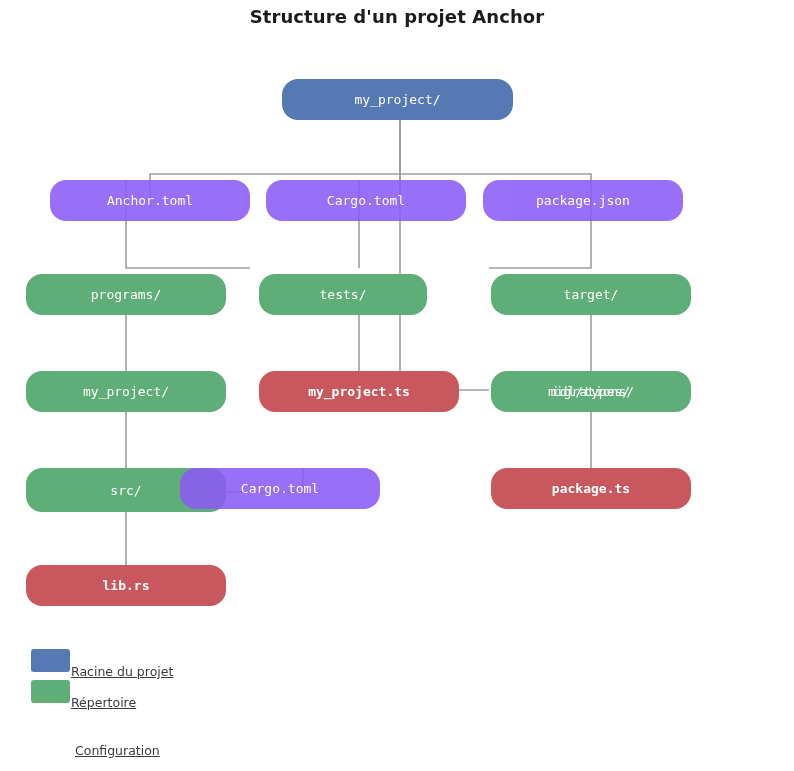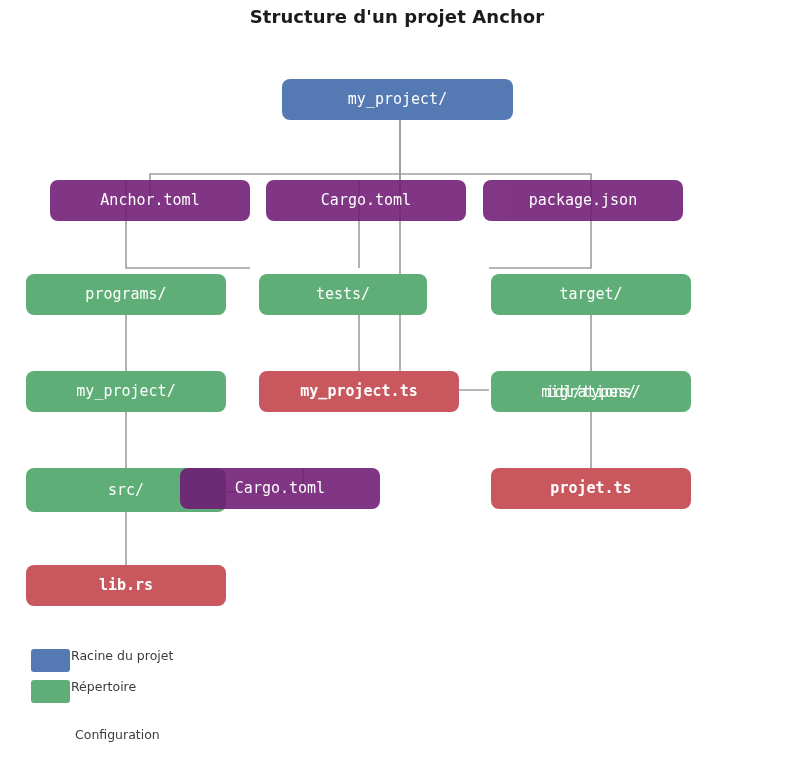--- a/index.html
+++ b/index.html
@@ -42,35 +42,35 @@
     left: 0; top: 0;
     width: 794px;
     height: 771px;
     pointer-events: none;
   }
 
   
   .node {
     position: absolute;
     box-sizing: border-box;
-    border-radius: 8px;
+    border-radius: 16px;
     display: flex;
     align-items: center;
     justify-content: center;
     font-family: "DejaVu Sans Mono", "Liberation Mono", monospace;
-    font-size: 15px;
+    font-size: 13px;
     color: #ffffff;
     text-align: right;
     line-height: 1;
     white-space: nowrap;
   }
   .node.root   { background: #5479b3; }
   .node.dir    { background: #5fae77; }
   .node.file   { background: #c9575e; font-weight: bold; }
-  .node.config { background: #701a75; opacity: 0.88; }
+  .node.config { background: #8b5cf6; opacity: 0.88; }
 
   
   .node .stack {
     position: relative;
     display: inline-block;
     height: 13px;
   }
   .node .stack > span {
     position: absolute;
     left: 50%;
@@ -95,25 +95,26 @@
     left: 0;
     top: 1px;
     width: 39px;
     height: 23px;
     border-radius: 3px;
   }
   .legend-swatch.blank { background: transparent; }
   .legend-label {
     position: absolute;
     left: 40px;
-    top: 0;
+    top: 16px;
     font-size: 12.5px;
     color: #3c3c3c;
     font-family: "DejaVu Sans", "Liberation Sans", sans-serif;
     white-space: nowrap;
+    text-decoration: underline;
   }
   .legend-row.no-swatch .legend-label { left: 44px; margin-top: 17px; }
 </style>
 </head>
 <body>
 
 <div id="canvas">
 
   <div class="diagram-title">Structure d'un projet Anchor</div>
 
@@ -161,21 +162,21 @@
       <div class="node file" style="left: 259px; top: 371px; width: 200px; height: 41px;">
         <span>my_project.ts</span>
       </div>
       <div class="node dir" style="left: 26px; top: 468px; width: 200px; height: 44px;">
         <span>src/</span>
       </div>
       <div class="node config" style="left: 180px; top: 468px; width: 200px; height: 41px;">
         <span>Cargo.toml</span>
       </div>
       <div class="node file" style="left: 491px; top: 468px; width: 200px; height: 41px;">
-        <span>projet.ts</span>
+        <span>package.ts</span>
       </div>
       <div class="node file" style="left: 26px; top: 565px; width: 200px; height: 41px;">
         <span>lib.rs</span>
       </div>
       <div class="node dir" style="left: 491px; top: 371px; width: 200px; height: 41px;">
         <span class="stack">
           <span>migrations/</span>
           <span>idl/types/</span>
         </span>
       </div>

